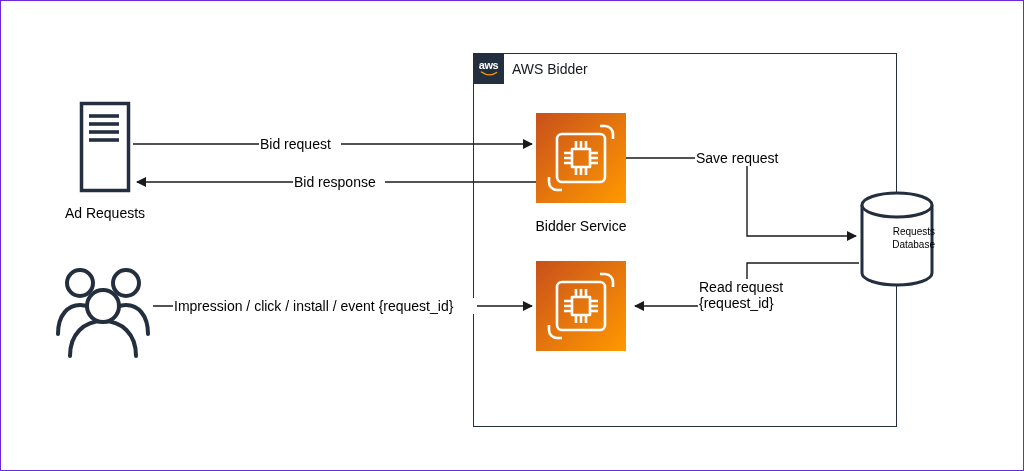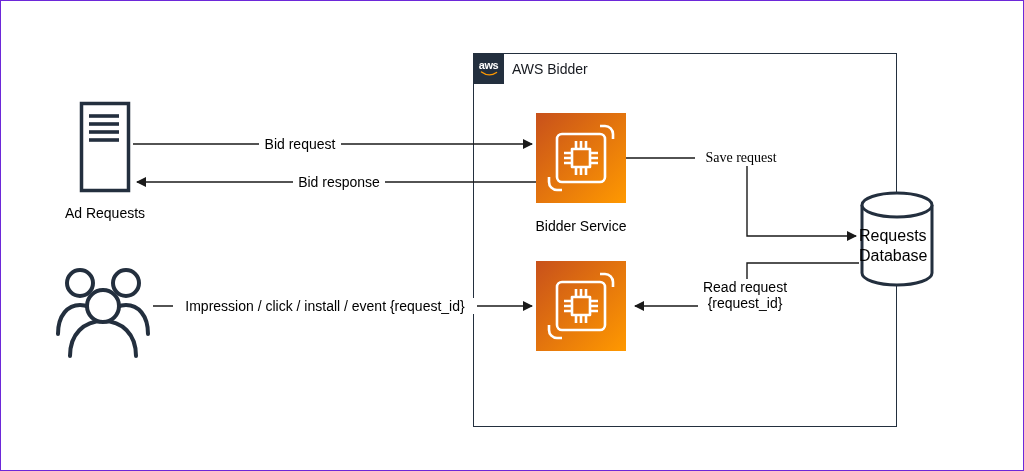--- a/index.html
+++ b/index.html
@@ -30,29 +30,29 @@
   .node-icon{position:absolute;z-index:2;}
   .service-square{
     position:absolute;width:90px;height:90px;z-index:2;
     background:linear-gradient(135deg,#C8511B 0%,#FF9900 100%);
   }
   .node-label{
     position:absolute;z-index:2;font-size:14px;text-align:center;color:#000;
   }
   .db-label{
     position:absolute;left:858px;top:225px;width:76px;z-index:3;
-    font-size:16px;line-height:1.25;text-align:left;color:#000;
+    font-size:10px;line-height:1.25;text-align:right;color:#000;
   }
   .edge-label{
-    position:absolute;z-index:2;font-size:14px;line-height:16px;text-align:center;
+    position:absolute;z-index:2;font-size:14px;line-height:16px;text-align:left;
     background:#ffffff;color:#000;padding:0 1px;
   }
   .lbl-bid-request{left:258px;top:135px;width:80px;}
   .lbl-bid-response{left:292px;top:173px;width:90px;}
-  .lbl-save-request{left:694px;top:149px;width:90px;font-family:Liberation Serif, serif;}
+  .lbl-save-request{left:694px;top:149px;width:90px;}
   .lbl-read-request{left:697px;top:278px;width:92px;}
   .lbl-impression{left:172px;top:297px;width:302px;}
 </style>
 </head>
 <body>
 
 <div class="canvas">
 
   <svg class="connectors" viewBox="0 0 1024 471">
     <defs>

